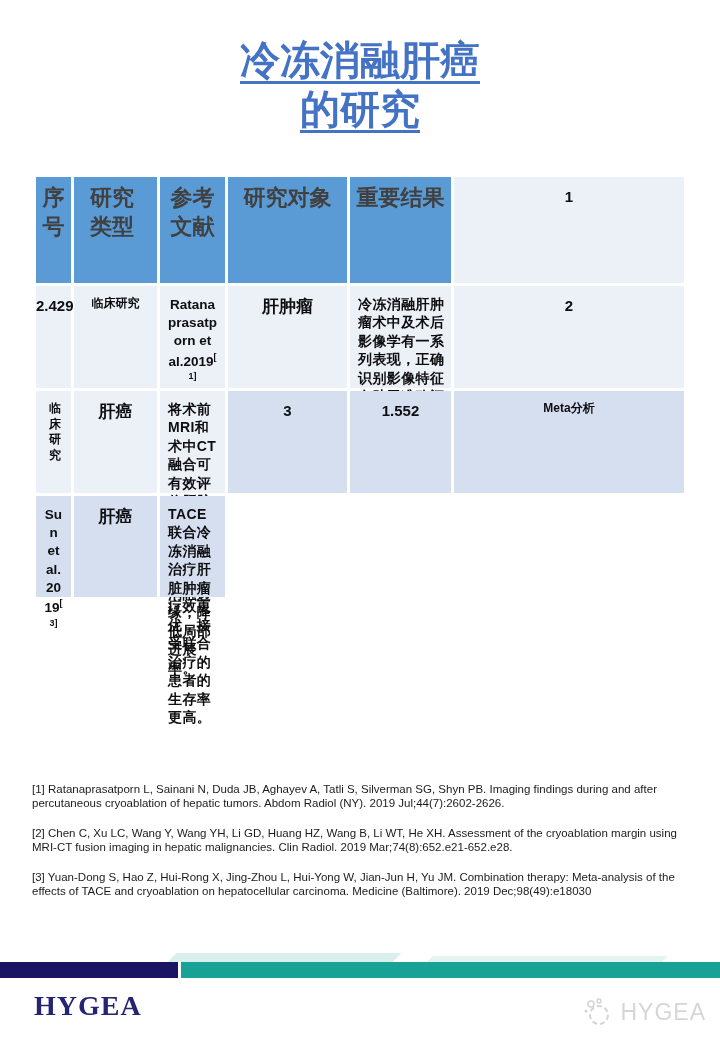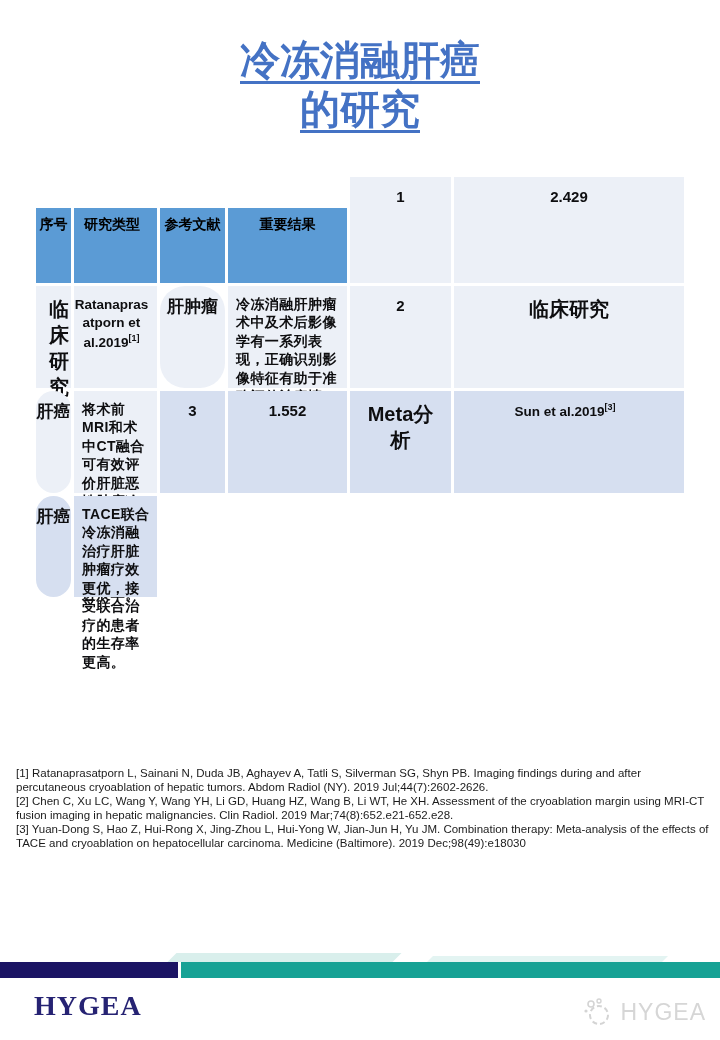--- a/index.html
+++ b/index.html
@@ -10,37 +10,37 @@
     --navy:#1B1464;--teal:#17A295;--body-text:#0E0E10;
   }
   
   .title{position:absolute;top:36px;left:0;width:720px;margin:0;text-align:center;
     color:var(--title);font-size:40px;font-weight:bold;line-height:49px;}
   .title .t-line{display:block;text-decoration:underline;text-decoration-thickness:3px;text-underline-offset:7px;}
   
   .study-table{position:absolute;left:36px;top:177px;width:648px;
     display:grid;grid-template-columns:35px 83px 65px 119px 101px 230px;
     grid-template-rows:106px 102px 102px 101px;column-gap:3px;row-gap:3px;}
-  .th{background:var(--header-bg);color:#000000;font-weight:bold;font-size:14px;line-height:1.3;
-    text-align:center;padding-top:7px;margin-top:31px;}
+  .th{background:var(--header-bg);color:#404040;font-weight:bold;font-size:22px;line-height:1.3;
+    text-align:center;padding-top:7px;}
   .th.c-no{padding-left:3px;padding-right:3px;}
   .th.c-type{padding-left:6px;padding-right:13px;}
   .td{background:var(--row-light);color:var(--body-text);font-weight:bold;text-align:center;
     padding-top:10px;font-size:15px;line-height:1.3;}
   .td.dark{background:var(--row-dark);}
-  .td.c-type{font-size:20px;padding-left:13px;padding-right:13px;}
-  .td.c-ref{font-size:13.5px;padding-left:0;padding-right:8px;overflow-wrap:anywhere;line-height:1.35;}
+  .td.c-type{font-size:12px;padding-left:13px;padding-right:13px;}
+  .td.c-ref{font-size:13.5px;padding-left:8px;padding-right:8px;overflow-wrap:anywhere;line-height:1.35;}
   .td.c-ref sup{font-size:9px;}
-  .td.c-subject{font-size:17px;border-radius:25px;}
+  .td.c-subject{font-size:17px;}
   .td.c-result{text-align:left;font-size:14px;letter-spacing:0.4px;line-height:1.32;
     padding:9px 6px 0 8px;}
   
   .footnotes{position:absolute;left:16px;top:766px;width:694px;color:#1b1b1b;
     font-size:11.5px;line-height:1.22;}
-  .footnotes p{margin:0;}
+  .footnotes p{margin:16px;}
   
   .deco-1{position:absolute;left:172px;top:953px;width:225px;height:9px;
     background:rgba(186,226,221,0.55);transform:skewX(-45deg);}
   .deco-2{position:absolute;left:430px;top:956px;width:235px;height:6px;
     background:rgba(200,233,229,0.5);transform:skewX(-45deg);}
   .bar-navy{position:absolute;left:0;top:962px;width:178px;height:16px;background:var(--navy);}
   .bar-teal{position:absolute;left:181px;top:962px;width:539px;height:16px;background:var(--teal);}
   .logo-text{position:absolute;left:34px;top:990px;font-family:"Liberation Serif","DejaVu Serif",serif;
     font-weight:bold;font-size:28px;color:#262373;letter-spacing:1px;}
   .watermark{position:absolute;right:14px;top:996px;display:flex;align-items:center;gap:6px;
@@ -56,20 +56,21 @@
   <h1 class="title">
     <span class="t-line">冷冻消融肝癌</span>
     <span class="t-line">的研究</span>
   </h1>
 
   <div class="study-table">
 
     <div class="th c-no">序号</div>
     <div class="th c-type">研究类型</div>
     <div class="th c-ref">参考文献</div>
+    <div class="th c-subject">研究对象</div>
     <div class="th c-result">重要结果</div>
 
     <div class="td c-no">1</div>
     <div class="td c-impact">2.429</div>
     <div class="td c-type">临床研究</div>
     <div class="td c-ref"><span>Ratanaprasatporn et al.2019</span><sup>[1]</sup></div>
     <div class="td c-subject">肝肿瘤</div>
     <div class="td c-result">冷冻消融肝肿瘤术中及术后影像学有一系列表现，正确识别影像特征有助于准确评估治疗情况，识别潜在风险。</div>
 
     <div class="td c-no">2</div>

